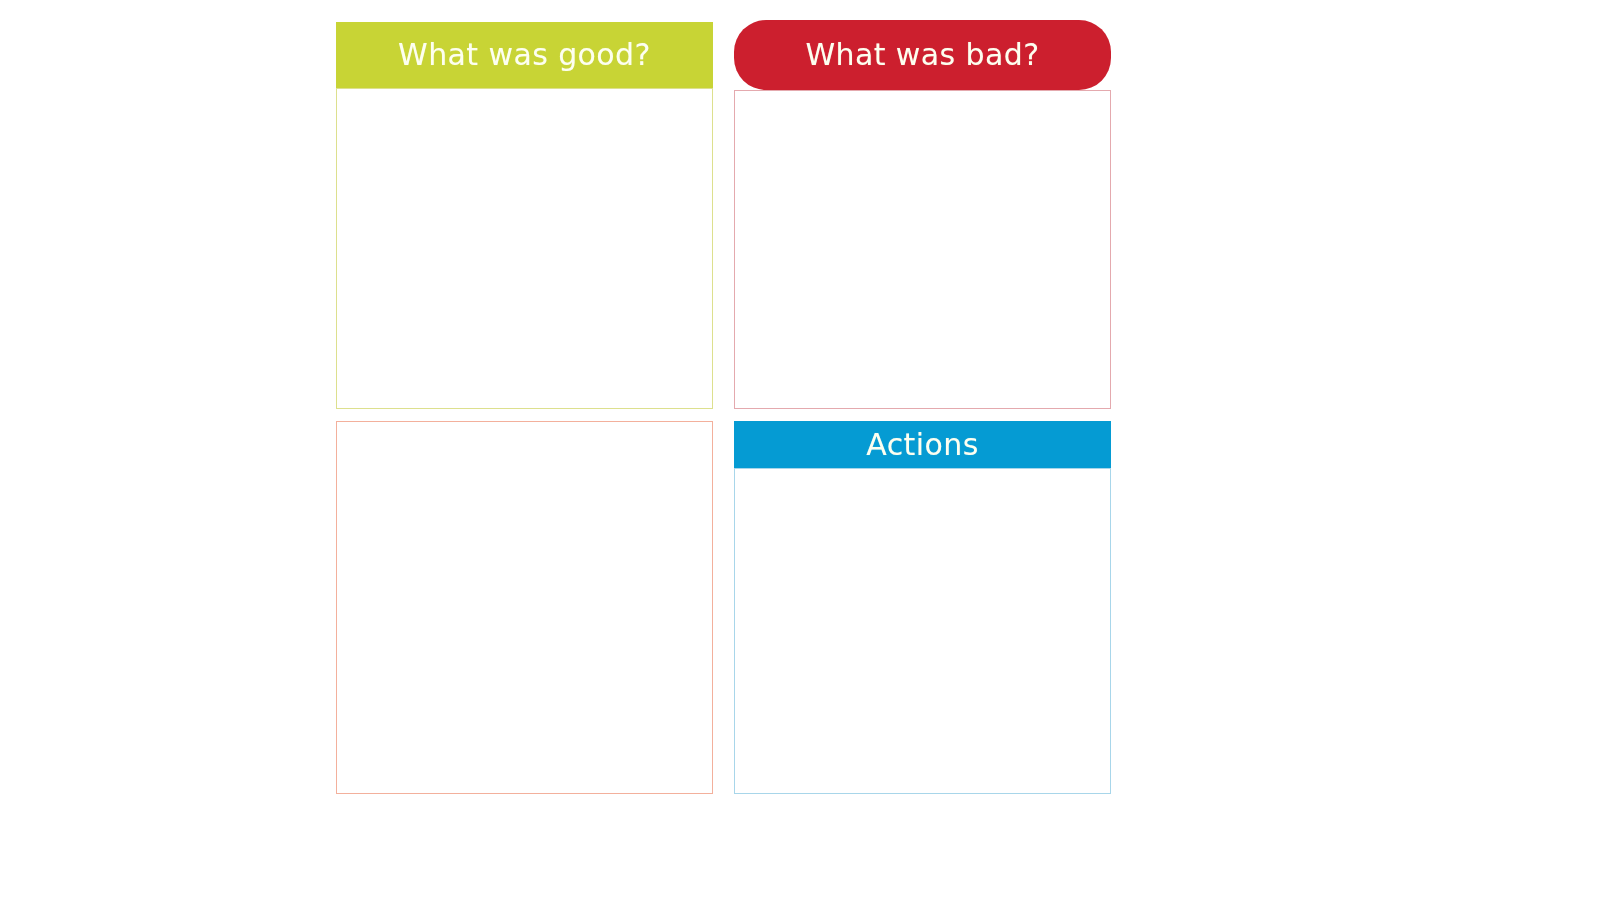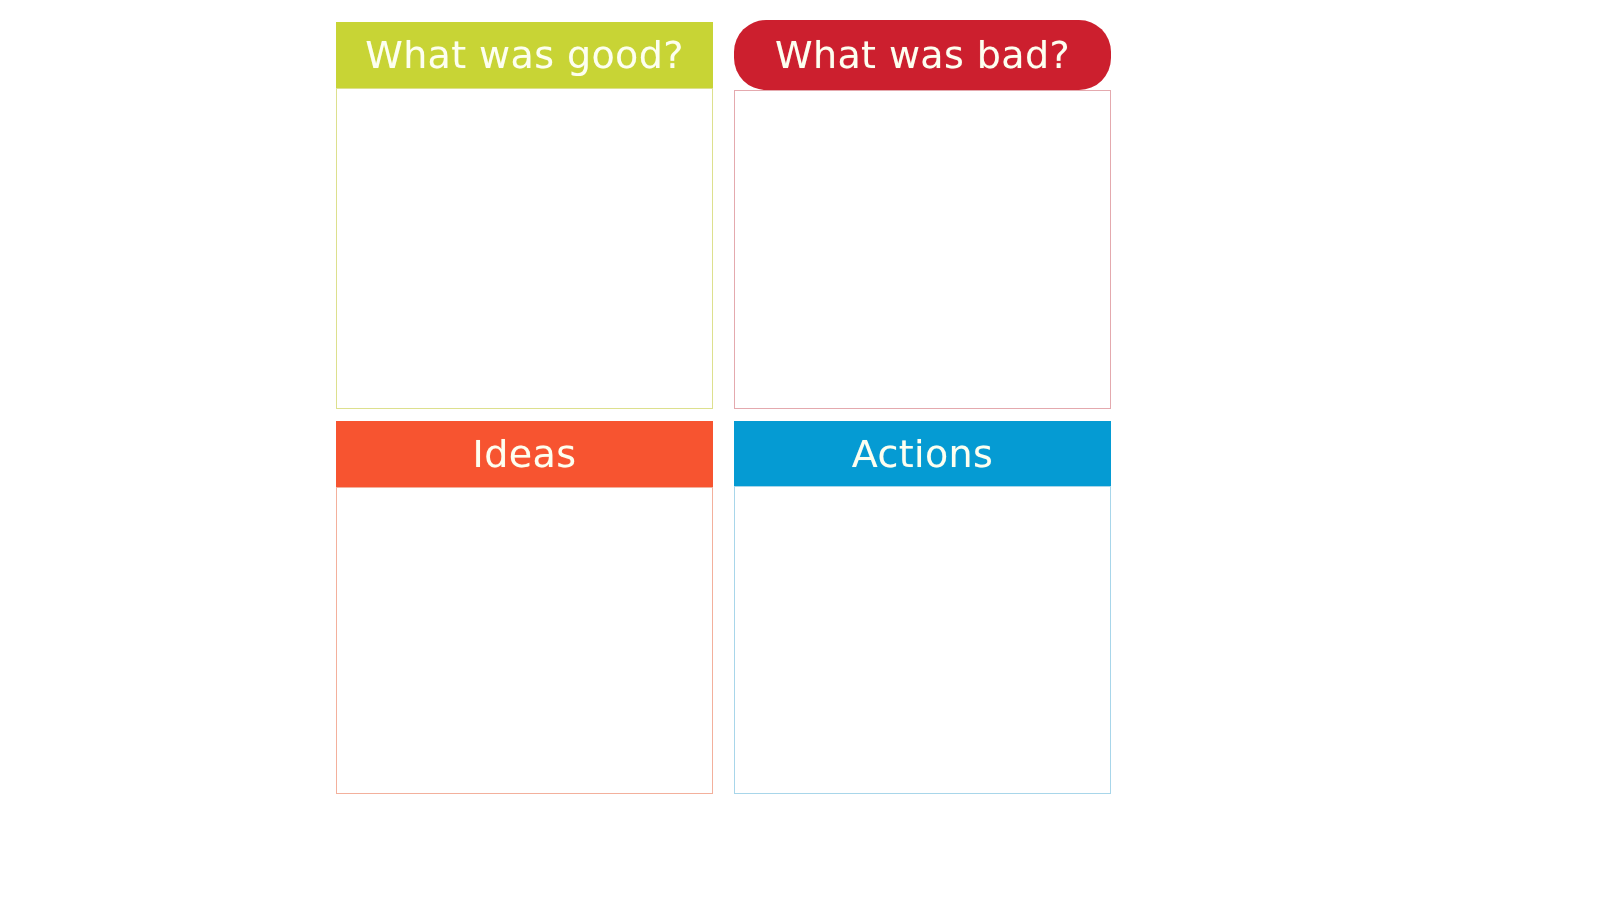--- a/index.html
+++ b/index.html
@@ -49,21 +49,21 @@
     display: flex;
     align-items: center;
     justify-content: center;
     box-sizing: border-box;
     padding: 0 10px;
   }
 
   .panel-title {
     color: #fdfff0;
     font-family: "DejaVu Sans", sans-serif;
-    font-size: 38px;
+    font-size: 30px;
     font-weight: 400;
     letter-spacing: 0.4px;
     line-height: 1;
     white-space: nowrap;
     text-align: left;
     text-shadow: 0 0 1px rgba(255,255,255,0.35);
   }
 
   .panel-body {
     flex: 1 1 auto;
@@ -95,21 +95,21 @@
 
   .panel.ideas  .panel-header { background: #f75430; }
   .panel.ideas  .panel-body   { border-color: #f3b09c; }
 
   .panel.actions .panel-header { background: #059bd3; }
   .panel.actions .panel-body   { border-color: #a8d6ea; }
 
   
   .panel.bad    { margin-top: -2px; }
   .panel.bad    .panel-header { height: 70px; border-radius: 32px; }
-  .panel.actions .panel-header { height: 65px; }
+  .panel.actions .panel-header { height: 47px; }
   .panel.actions .panel-body { height: 308px; }
 </style>
 </head>
 <body>
 
 <div id="board">
 
   <div class="grid">
 
     <section class="panel good">
@@ -124,23 +124,20 @@
     <section class="panel bad">
       <div class="panel-header">
         <span class="panel-title">What was bad?</span>
       </div>
       <div class="panel-body">
         <div class="notes-area"></div>
       </div>
     </section>
 
     <section class="panel ideas">
-      <div class="panel-header">
-        <span class="panel-title">Ideas</span>
-      </div>
       <div class="panel-body">
         <div class="notes-area"></div>
       </div>
     </section>
 
     <section class="panel actions">
       <div class="panel-header">
         <span class="panel-title">Actions</span>
       </div>
       <div class="panel-body">

